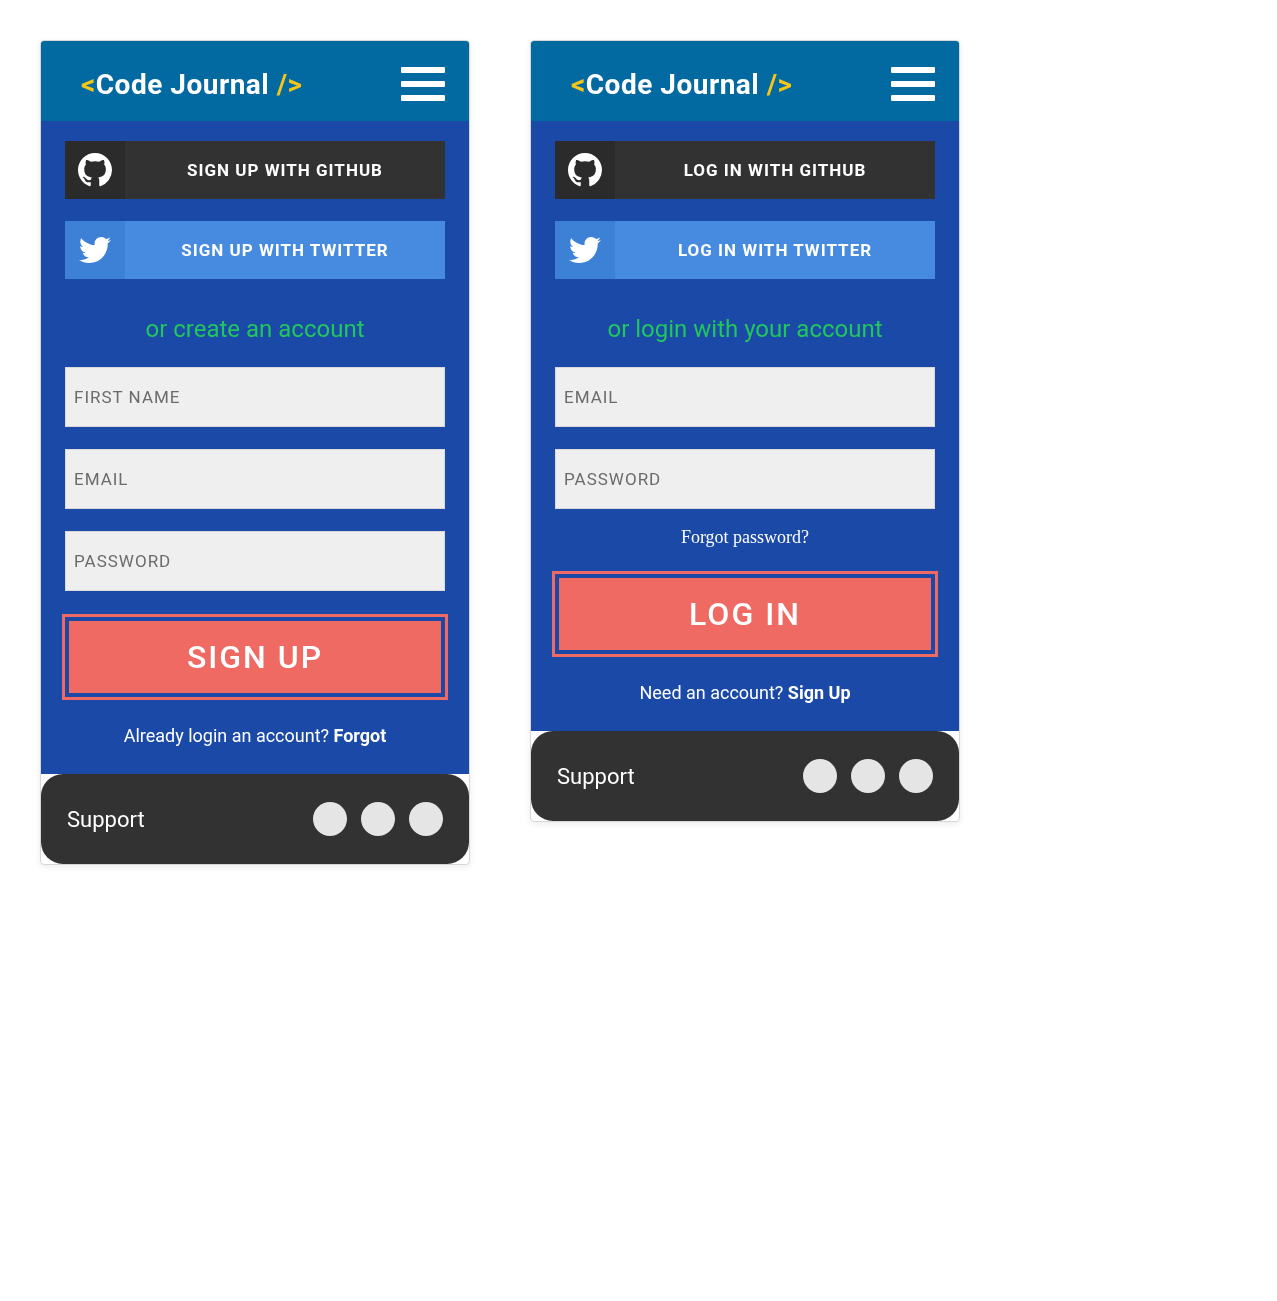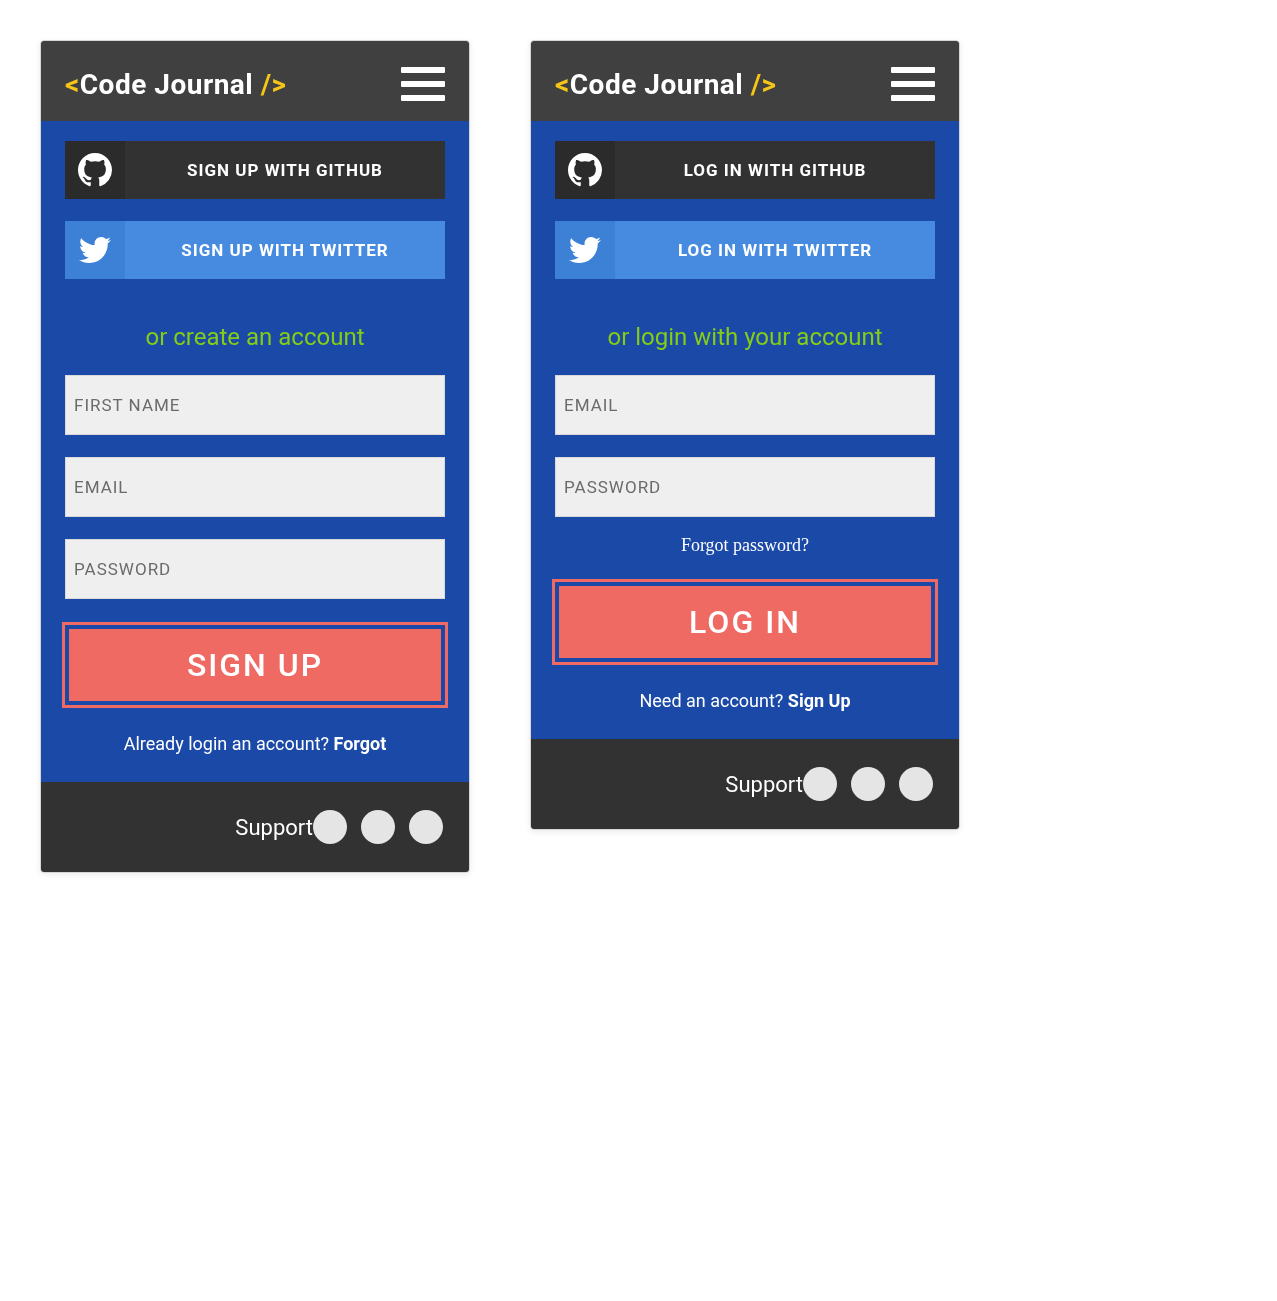--- a/index.html
+++ b/index.html
@@ -14,22 +14,22 @@
   .device {
     width: 430px;
     border: 1px solid #d7d7d7;
     border-radius: 4px;
     box-shadow: 0 2px 6px rgba(0,0,0,0.08);
     overflow: hidden;
     display: flex;
     flex-direction: column;
   }
   .topbar {
-    background: #404040;
-    padding: 26px 24px 20px 24px;
+    background: #0369a1;
+    padding: 26px 24px 20px 40px;
     display: flex;
     align-items: center;
     justify-content: space-between;
   }
   .brand {
     font-size: 28px;
     font-weight: 700;
     letter-spacing: 0.5px;
     color: #ffffff;
   }
@@ -75,24 +75,24 @@
     display: flex;
     align-items: center;
     justify-content: center;
   }
   .github-btn .icon-box { background: #2b2b2b; }
   .github-btn .label-box { background: #323232; color: #ffffff; }
   .twitter-btn .icon-box { background: #3d81d6; }
   .twitter-btn .label-box { background: #478be0; color: #ffffff; }
   .divider-text {
     text-align: center;
-    color: #84cc16;
+    color: #22c55e;
     font-size: 24px;
     font-weight: 400;
-    margin: 22px 0 2px 0;
+    margin: 14px 0 2px 0;
   }
   .field {
     background: #efefef;
     border: 1px solid #d9d9d9;
     color: #6b6b6b;
     height: 60px;
     padding: 0 8px;
     font-size: 17px;
     letter-spacing: 1px;
     display: flex;
@@ -126,21 +126,22 @@
     color: #ffffff;
     font-size: 18px;
     margin-top: 4px;
   }
   .switch-line .link { font-weight: 700; cursor: pointer; }
   .footer {
     background: #323232;
     padding: 28px 26px;
     display: flex;
     align-items: center;
-    justify-content: flex-end;
+    justify-content: space-between;
+    border-radius: 22px;
   }
   .footer .support {
     color: #ffffff;
     font-size: 22px;
   }
   .footer .dots {
     display: flex;
     gap: 14px;
   }
   .footer .dots span {

